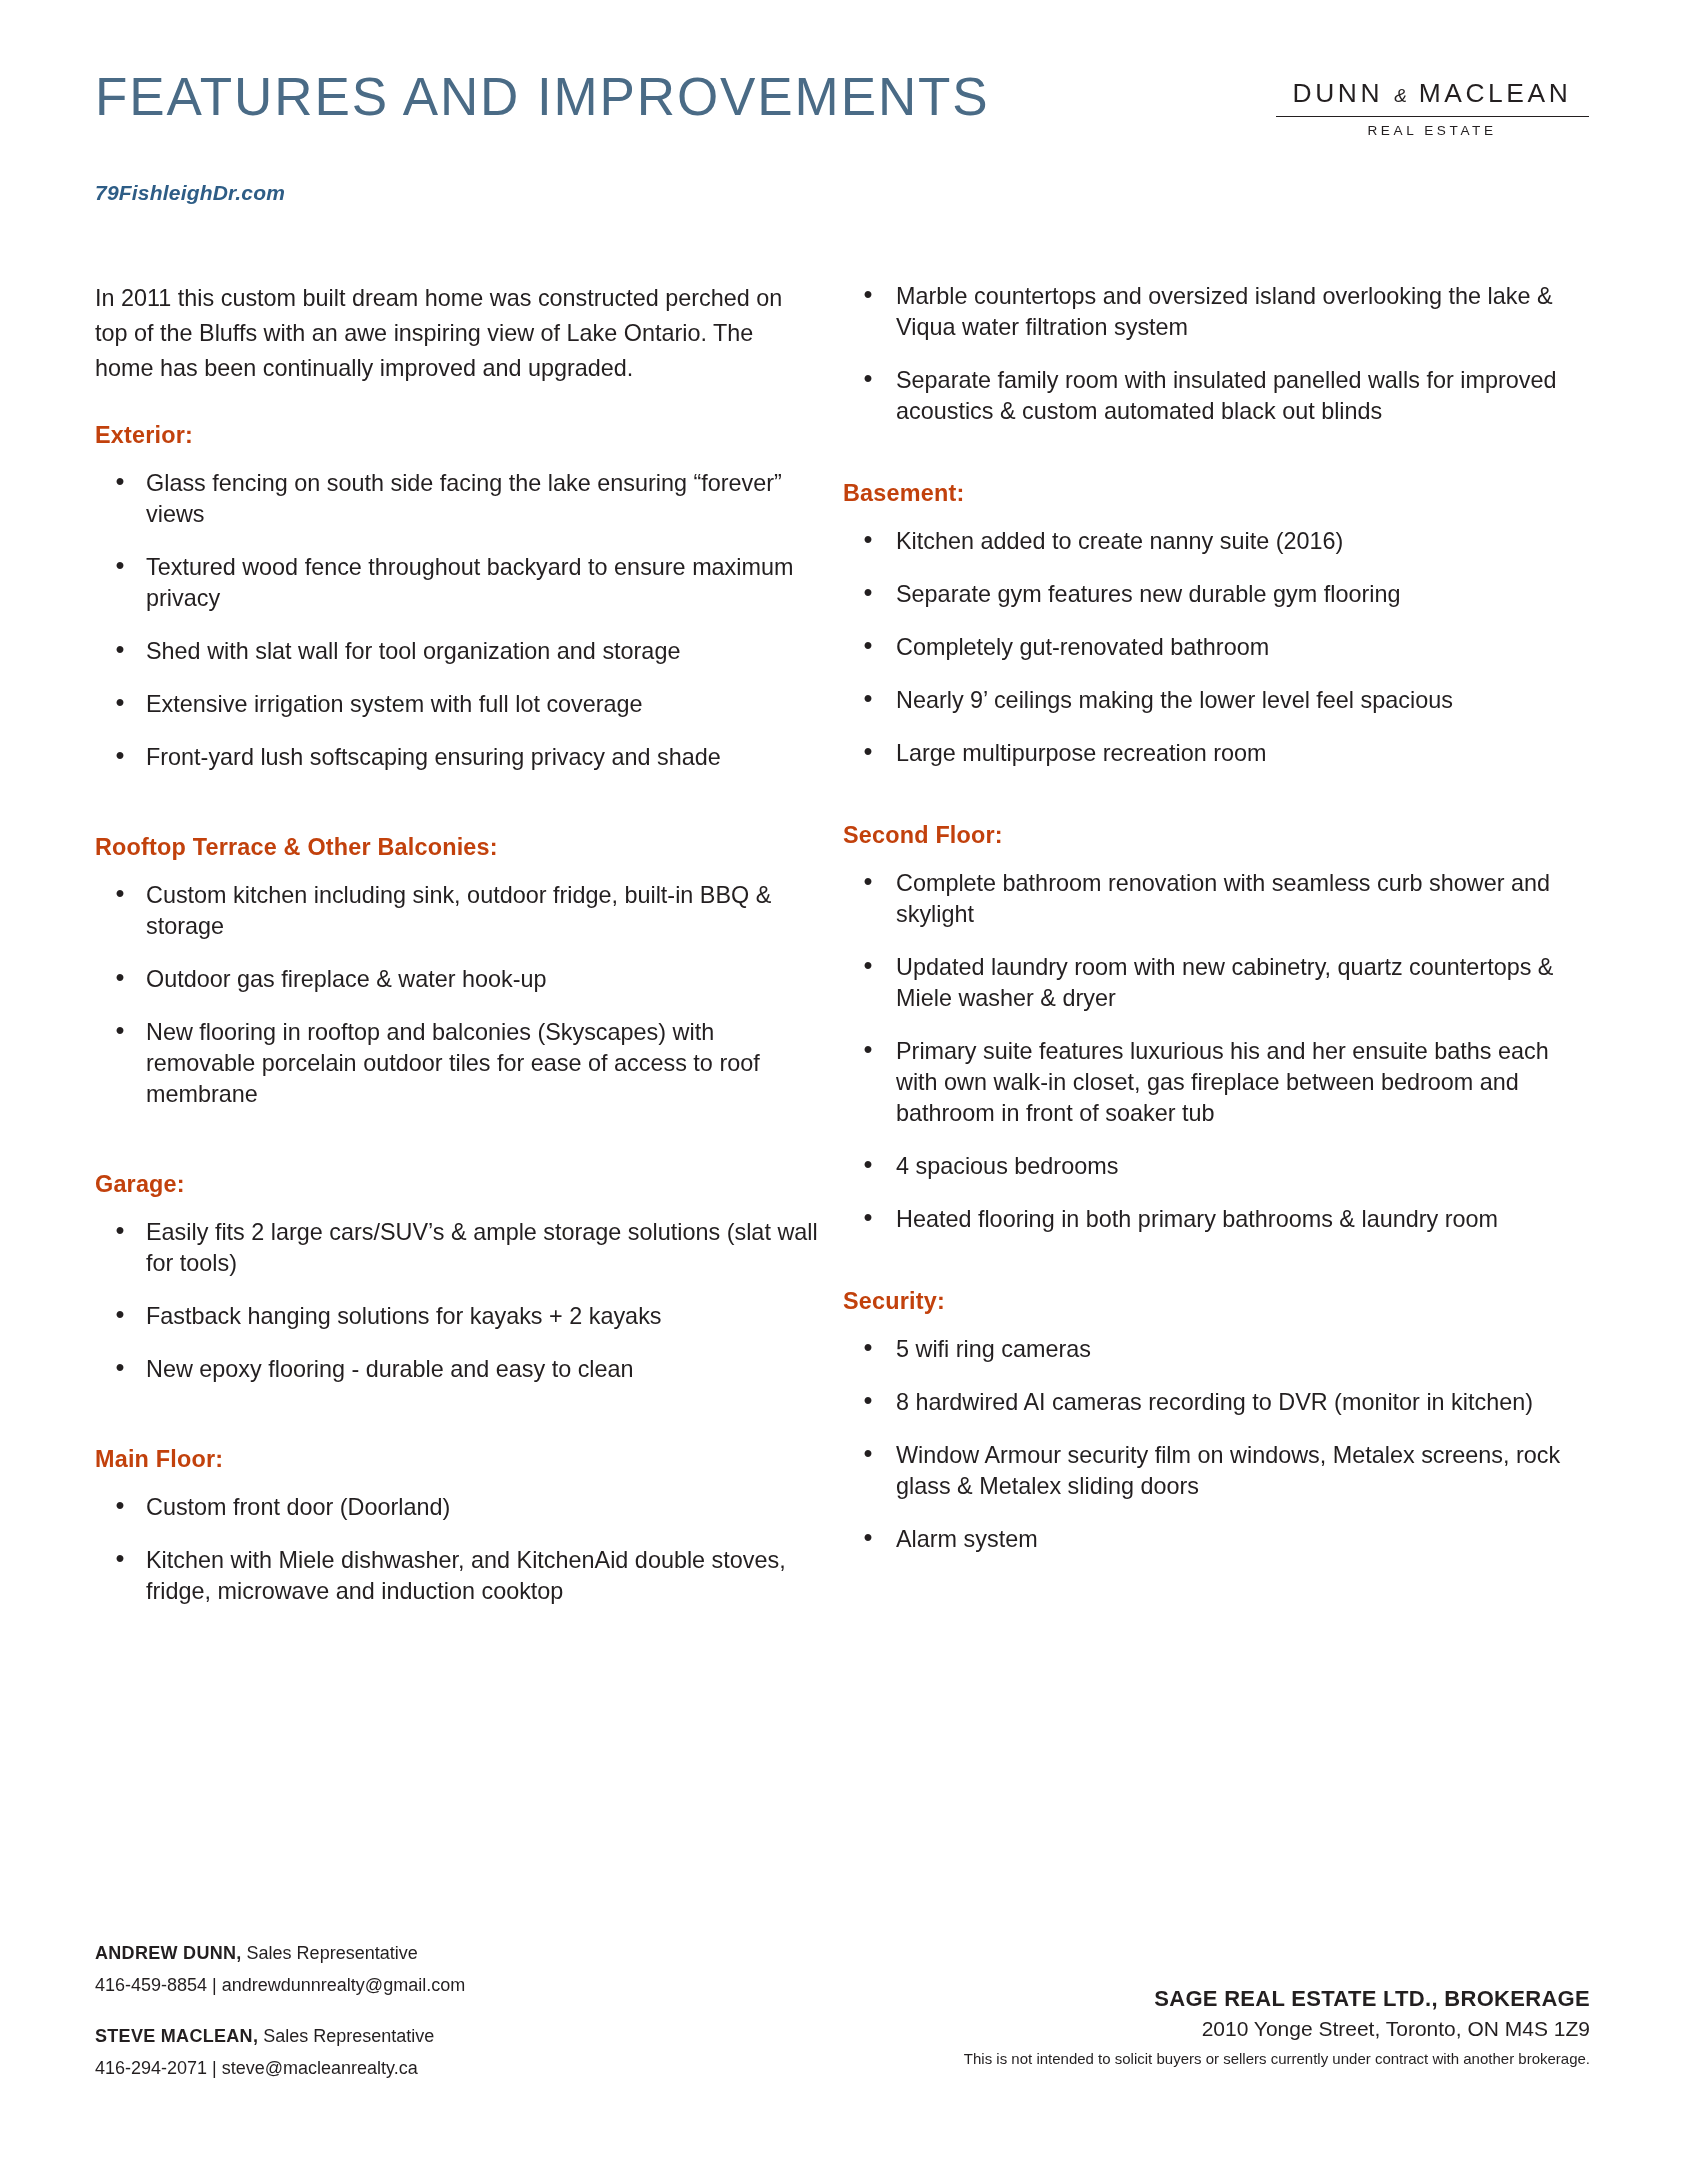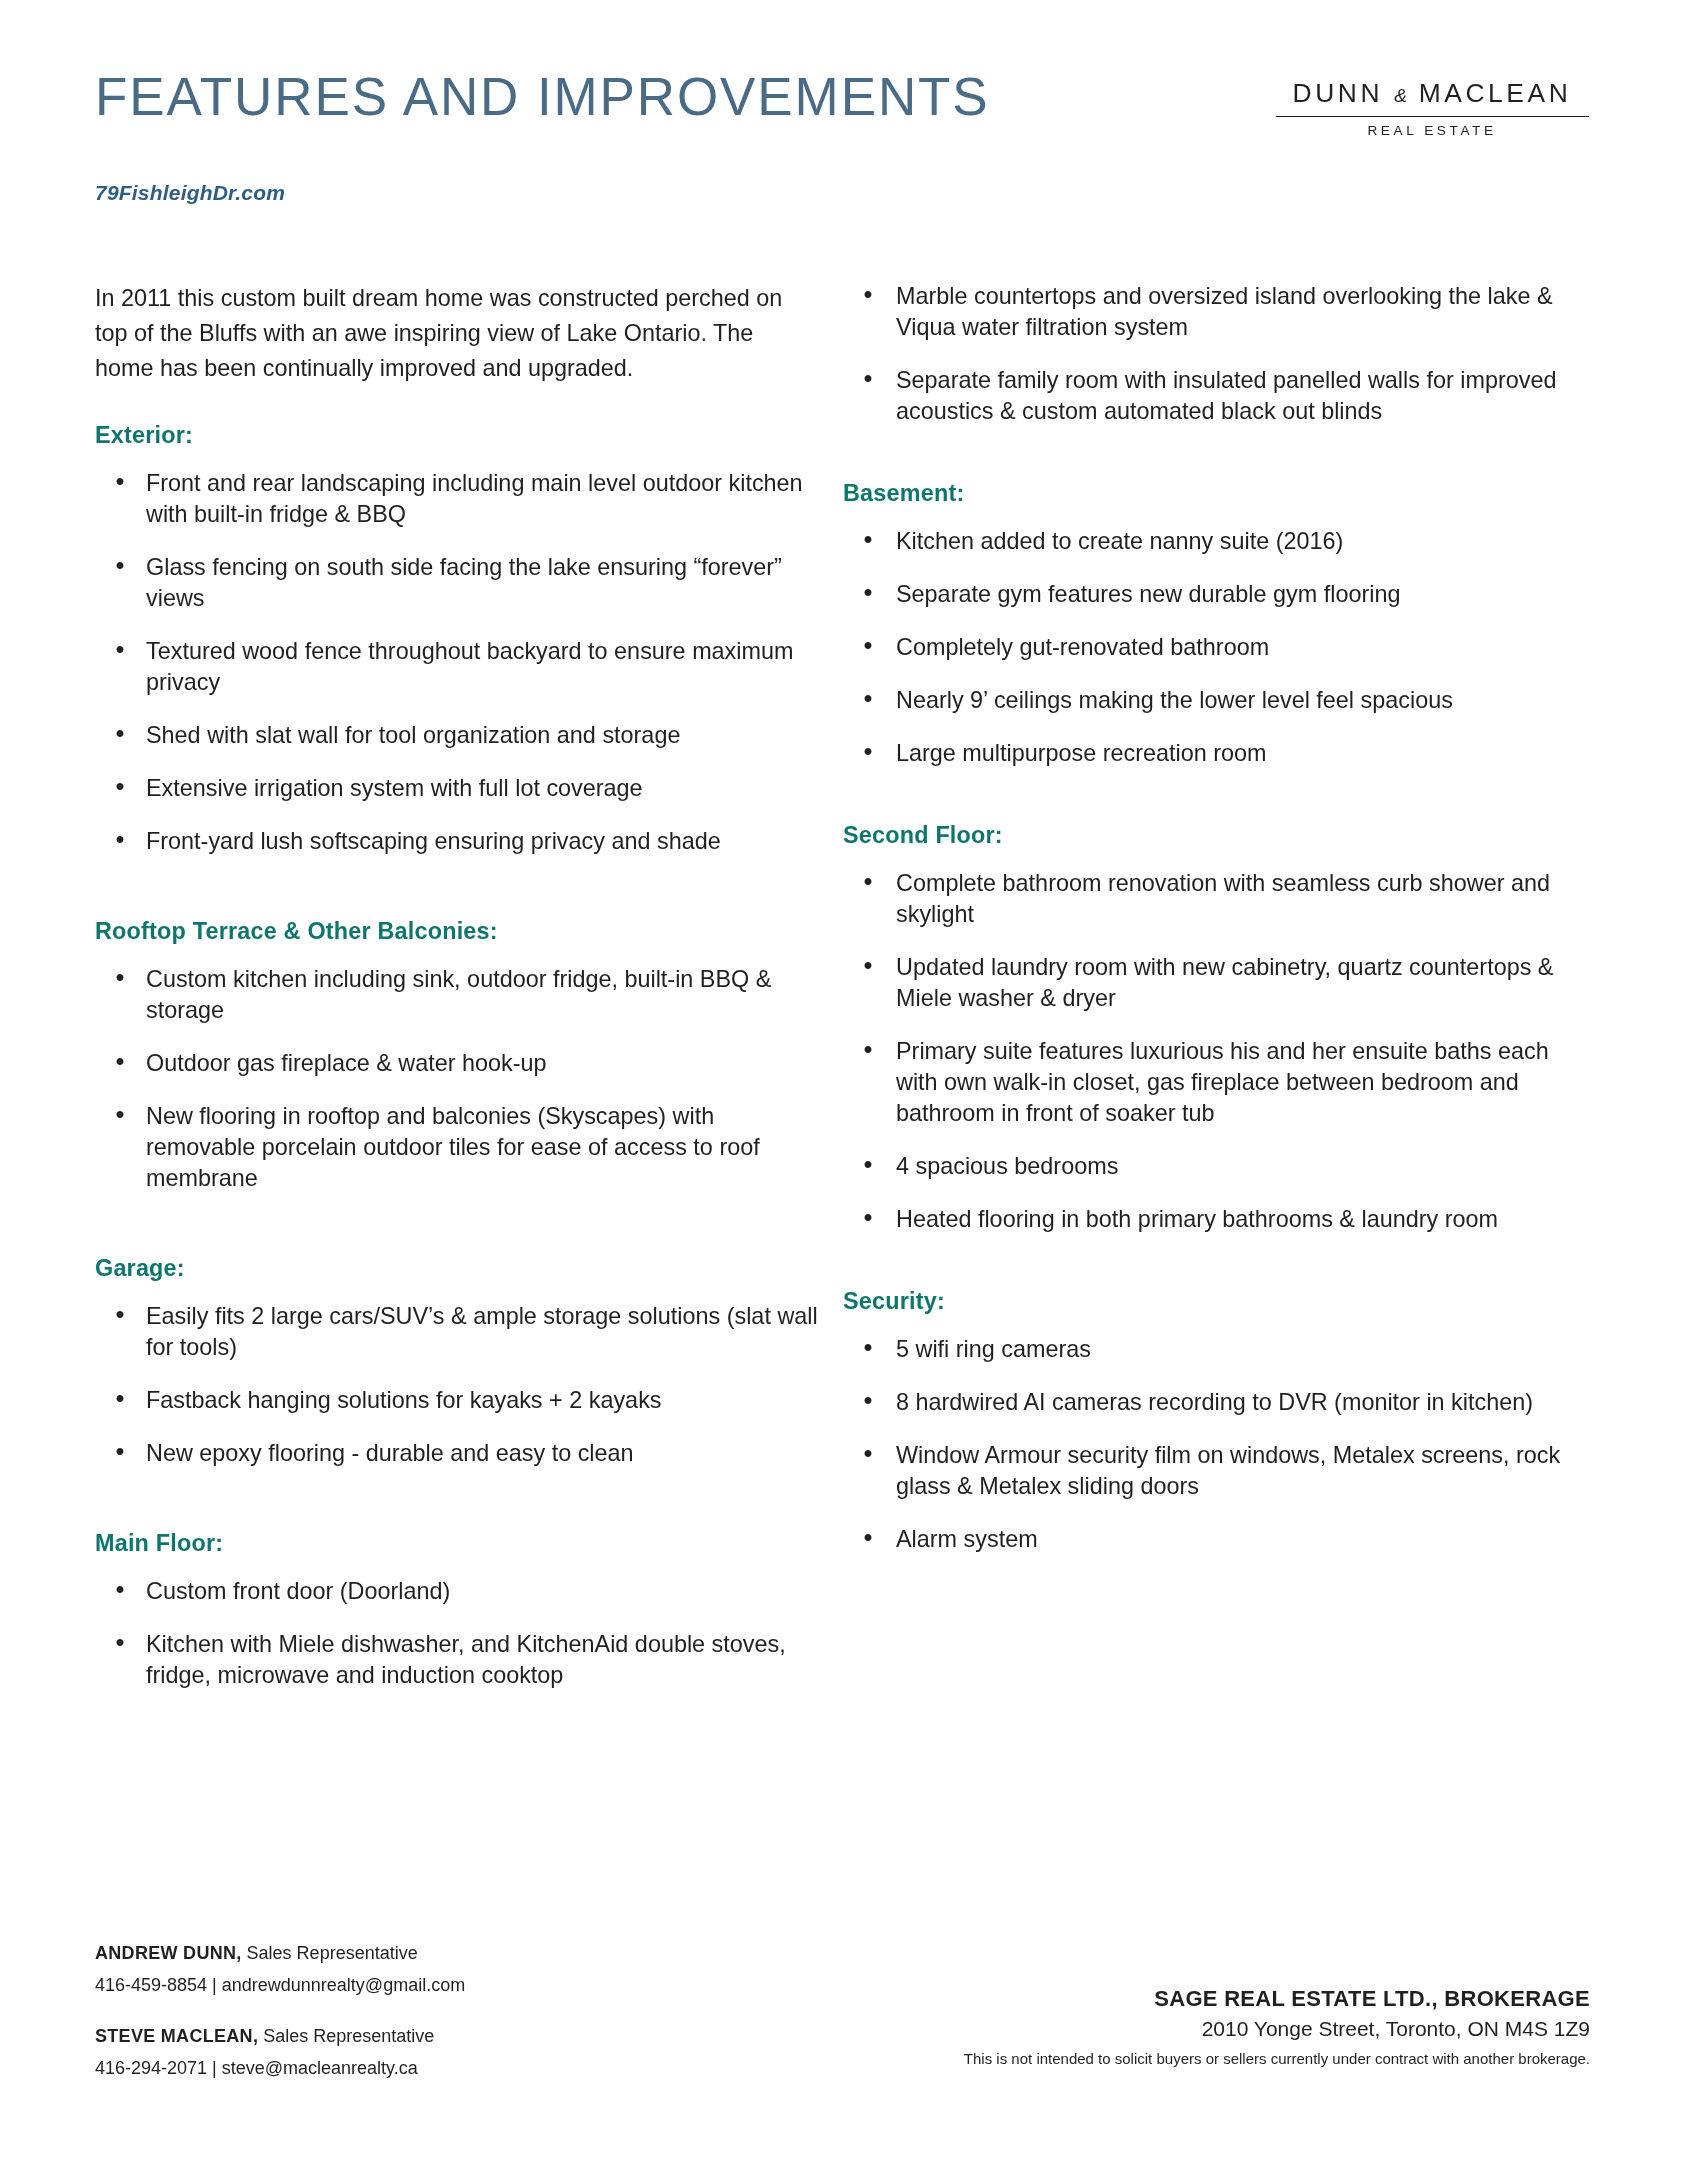--- a/index.html
+++ b/index.html
@@ -97,21 +97,21 @@
   .intro {
     font-size: 23.4px;
     line-height: 35px;
     color: #231f20;
     margin: 0 0 36px 0;
     width: 698px;
   }
   .section-head {
     font-size: 23.4px;
     font-weight: 700;
-    color: #0f766e;
+    color: #c2410c;
     margin: 0 0 19px 0;
     letter-spacing: 0.2px;
   }
   .spacer-lg { height: 39px; }
   .spacer-md { height: 31px; }
 
   ul.bullets {
     list-style: none;
     margin: 0 0 0 0;
     padding: 0;
@@ -199,21 +199,20 @@
   </div>
 
   <div class="website">79FishleighDr.com</div>
 
   <div class="col col-left">
     <p class="intro">In 2011 this custom built dream home was constructed perched on top of the Bluffs with an awe inspiring view of Lake Ontario. The home has been continually improved and upgraded.</p>
 
     <div>
       <div class="section-head">Exterior:</div>
       <ul class="bullets">
-        <li>Front and rear landscaping including main level outdoor kitchen with built-in fridge &amp; BBQ</li>
         <li>Glass fencing on south side facing the lake ensuring “forever” views</li>
         <li>Textured wood fence throughout backyard to ensure maximum privacy</li>
         <li>Shed with slat wall for tool organization and storage</li>
         <li>Extensive irrigation system with full lot coverage</li>
         <li>Front-yard lush softscaping ensuring privacy and shade</li>
       </ul>
     </div>
 
     <div class="spacer-lg"></div>
 

